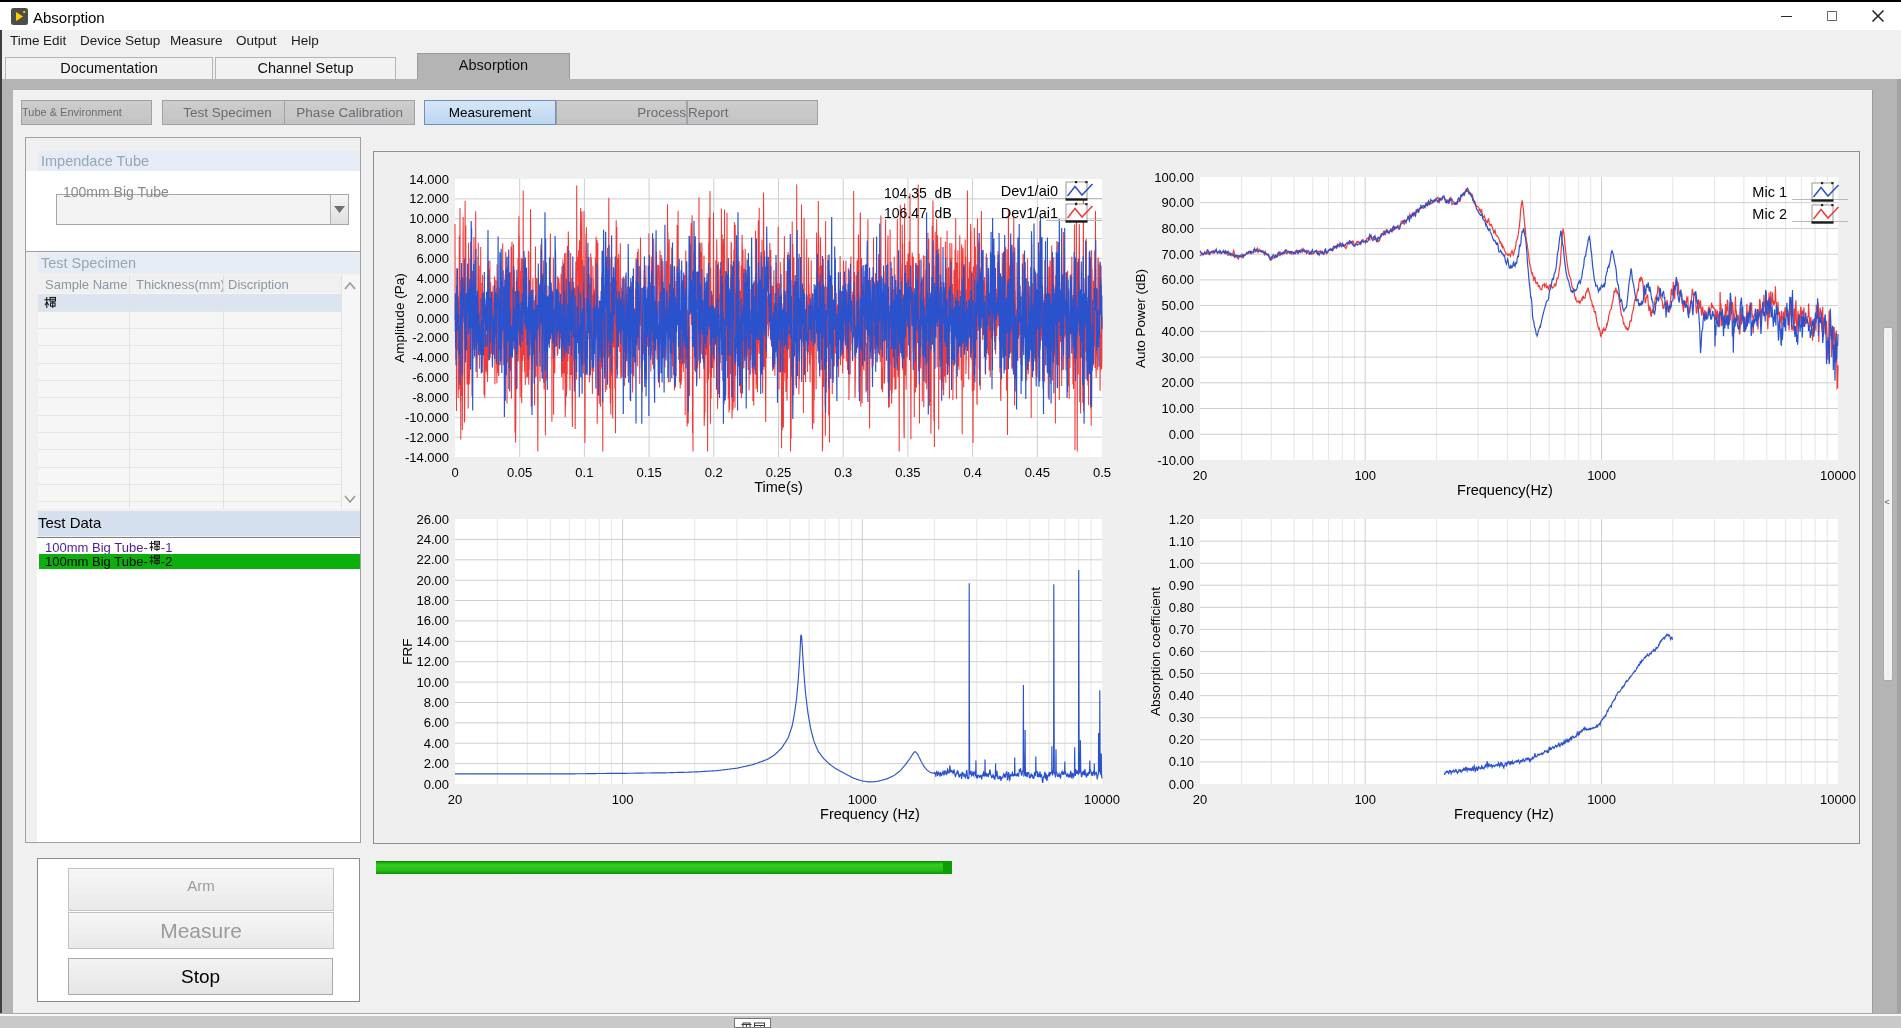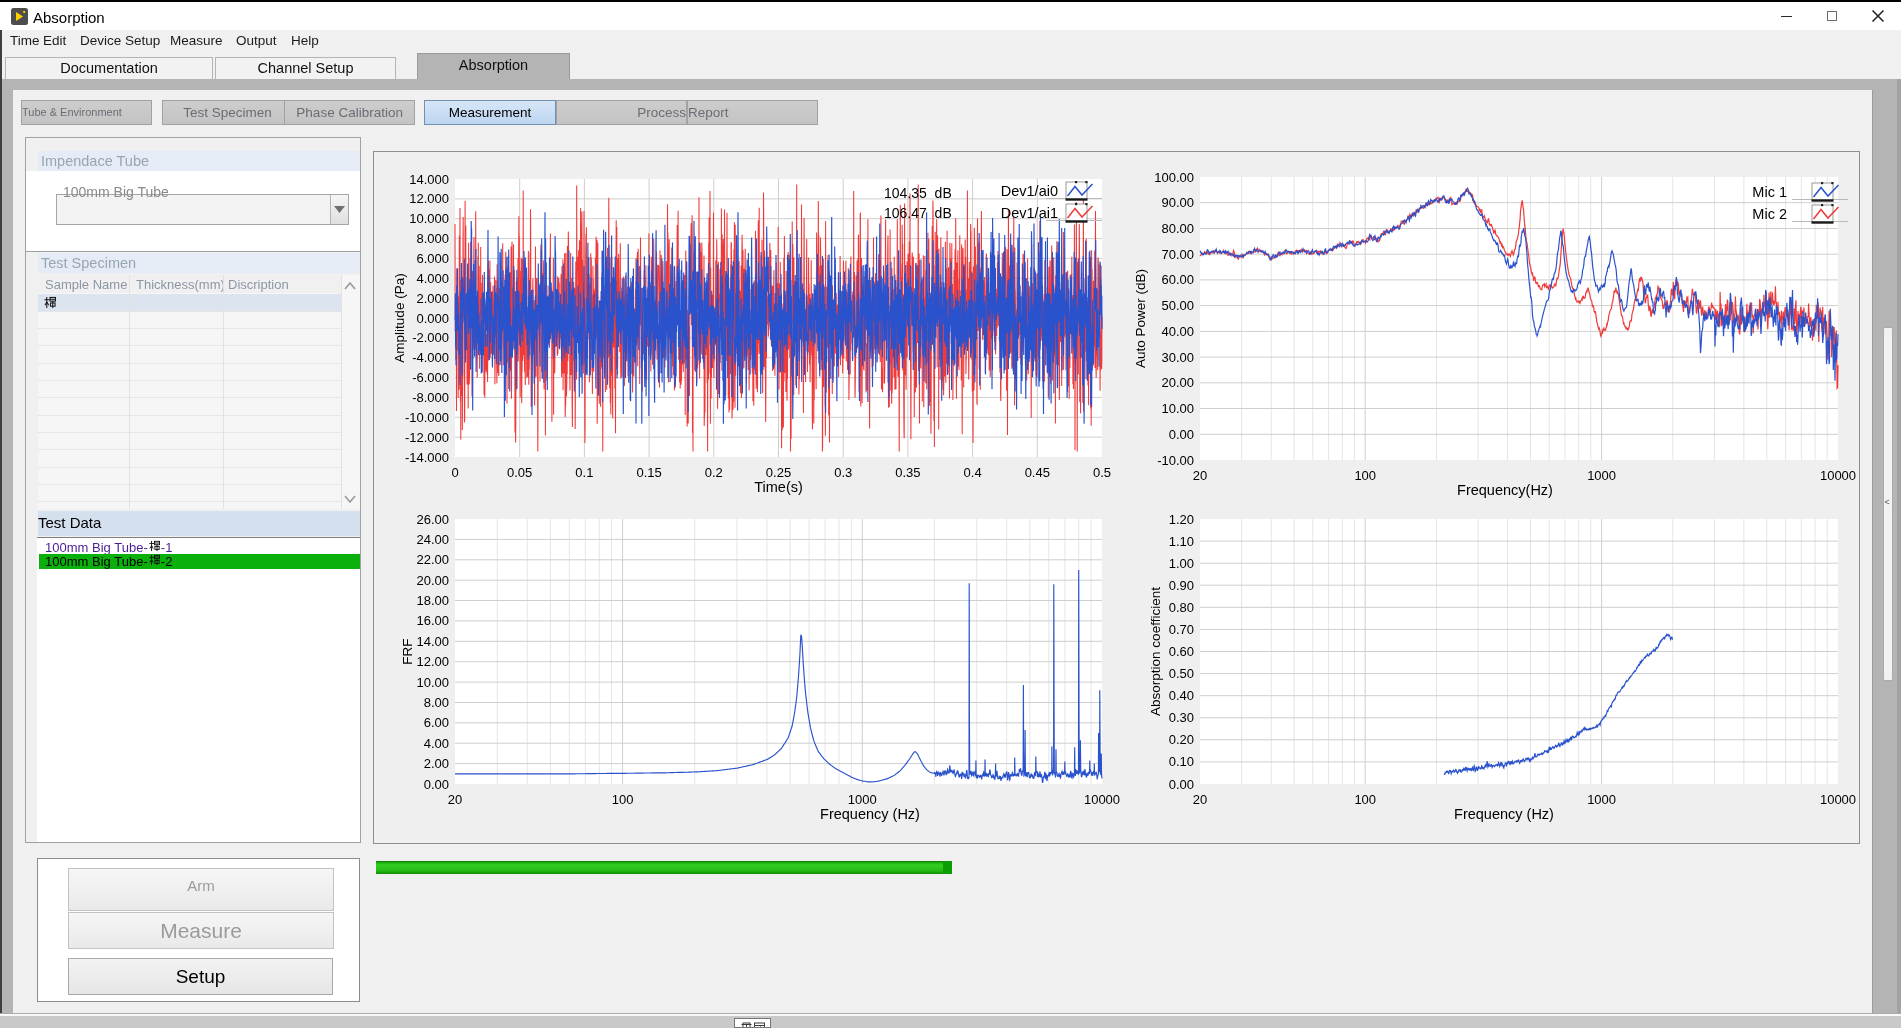--- a/index.html
+++ b/index.html
@@ -121,21 +121,21 @@
           <rect x="6.5" y="1.5" width="6" height="4"></rect>
           <line x1="6.5" y1="3.5" x2="12.5" y2="3.5"></line>
           <line x1="9.5" y1="5.5" x2="9.5" y2="13"></line>
           <rect x="7" y="7.5" width="5" height="3.5"></rect>
         </g>
       </svg></span>-2</div>
 
 <div class="abs" style="left:37px;top:858px;width:323px;height:144px;background:#fff;border:1px solid #8c8c8c"></div>
 <div class="abs" style="left:68px;top:868px;width:266px;height:43px;background:linear-gradient(#f6f6f6,#e9e9e9);border:1px solid #c3c3c3;font-size:15px;color:#9b9b9b;text-align:center;line-height:34px">Arm</div>
 <div class="abs" style="left:68px;top:912px;width:266px;height:37px;background:linear-gradient(#f6f6f6,#e9e9e9);border:1px solid #c3c3c3;font-size:21px;color:#9b9b9b;text-align:center;line-height:35px">Measure</div>
-<div class="abs" style="left:68px;top:958px;width:265px;height:37px;background:linear-gradient(#f2f2f2,#e6e6e6);border:1px solid #a9a9a9;font-size:19px;color:#000;text-align:center;line-height:35px">Setup</div>
+<div class="abs" style="left:68px;top:958px;width:265px;height:37px;background:linear-gradient(#f2f2f2,#e6e6e6);border:1px solid #a9a9a9;font-size:19px;color:#000;text-align:center;line-height:35px">Stop</div>
 <div class="abs" style="left:373px;top:151px;width:1487px;height:693px;border:1px solid #8e8e8e;background:#efefef"></div>
 <svg width="1486" height="692" viewBox="0 0 1486 692" style="position:absolute;left:374px;top:152px">
     <rect x="81" y="27" width="647" height="278" fill="#ffffff"></rect>
     <line x1="145.7" y1="27" x2="145.7" y2="305" stroke="#cecece" stroke-width="1"></line>
     <line x1="210.4" y1="27" x2="210.4" y2="305" stroke="#cecece" stroke-width="1"></line>
     <line x1="275.1" y1="27" x2="275.1" y2="305" stroke="#cecece" stroke-width="1"></line>
     <line x1="339.8" y1="27" x2="339.8" y2="305" stroke="#cecece" stroke-width="1"></line>
     <line x1="404.5" y1="27" x2="404.5" y2="305" stroke="#cecece" stroke-width="1"></line>
     <line x1="469.2" y1="27" x2="469.2" y2="305" stroke="#cecece" stroke-width="1"></line>
     <line x1="533.9" y1="27" x2="533.9" y2="305" stroke="#cecece" stroke-width="1"></line>

